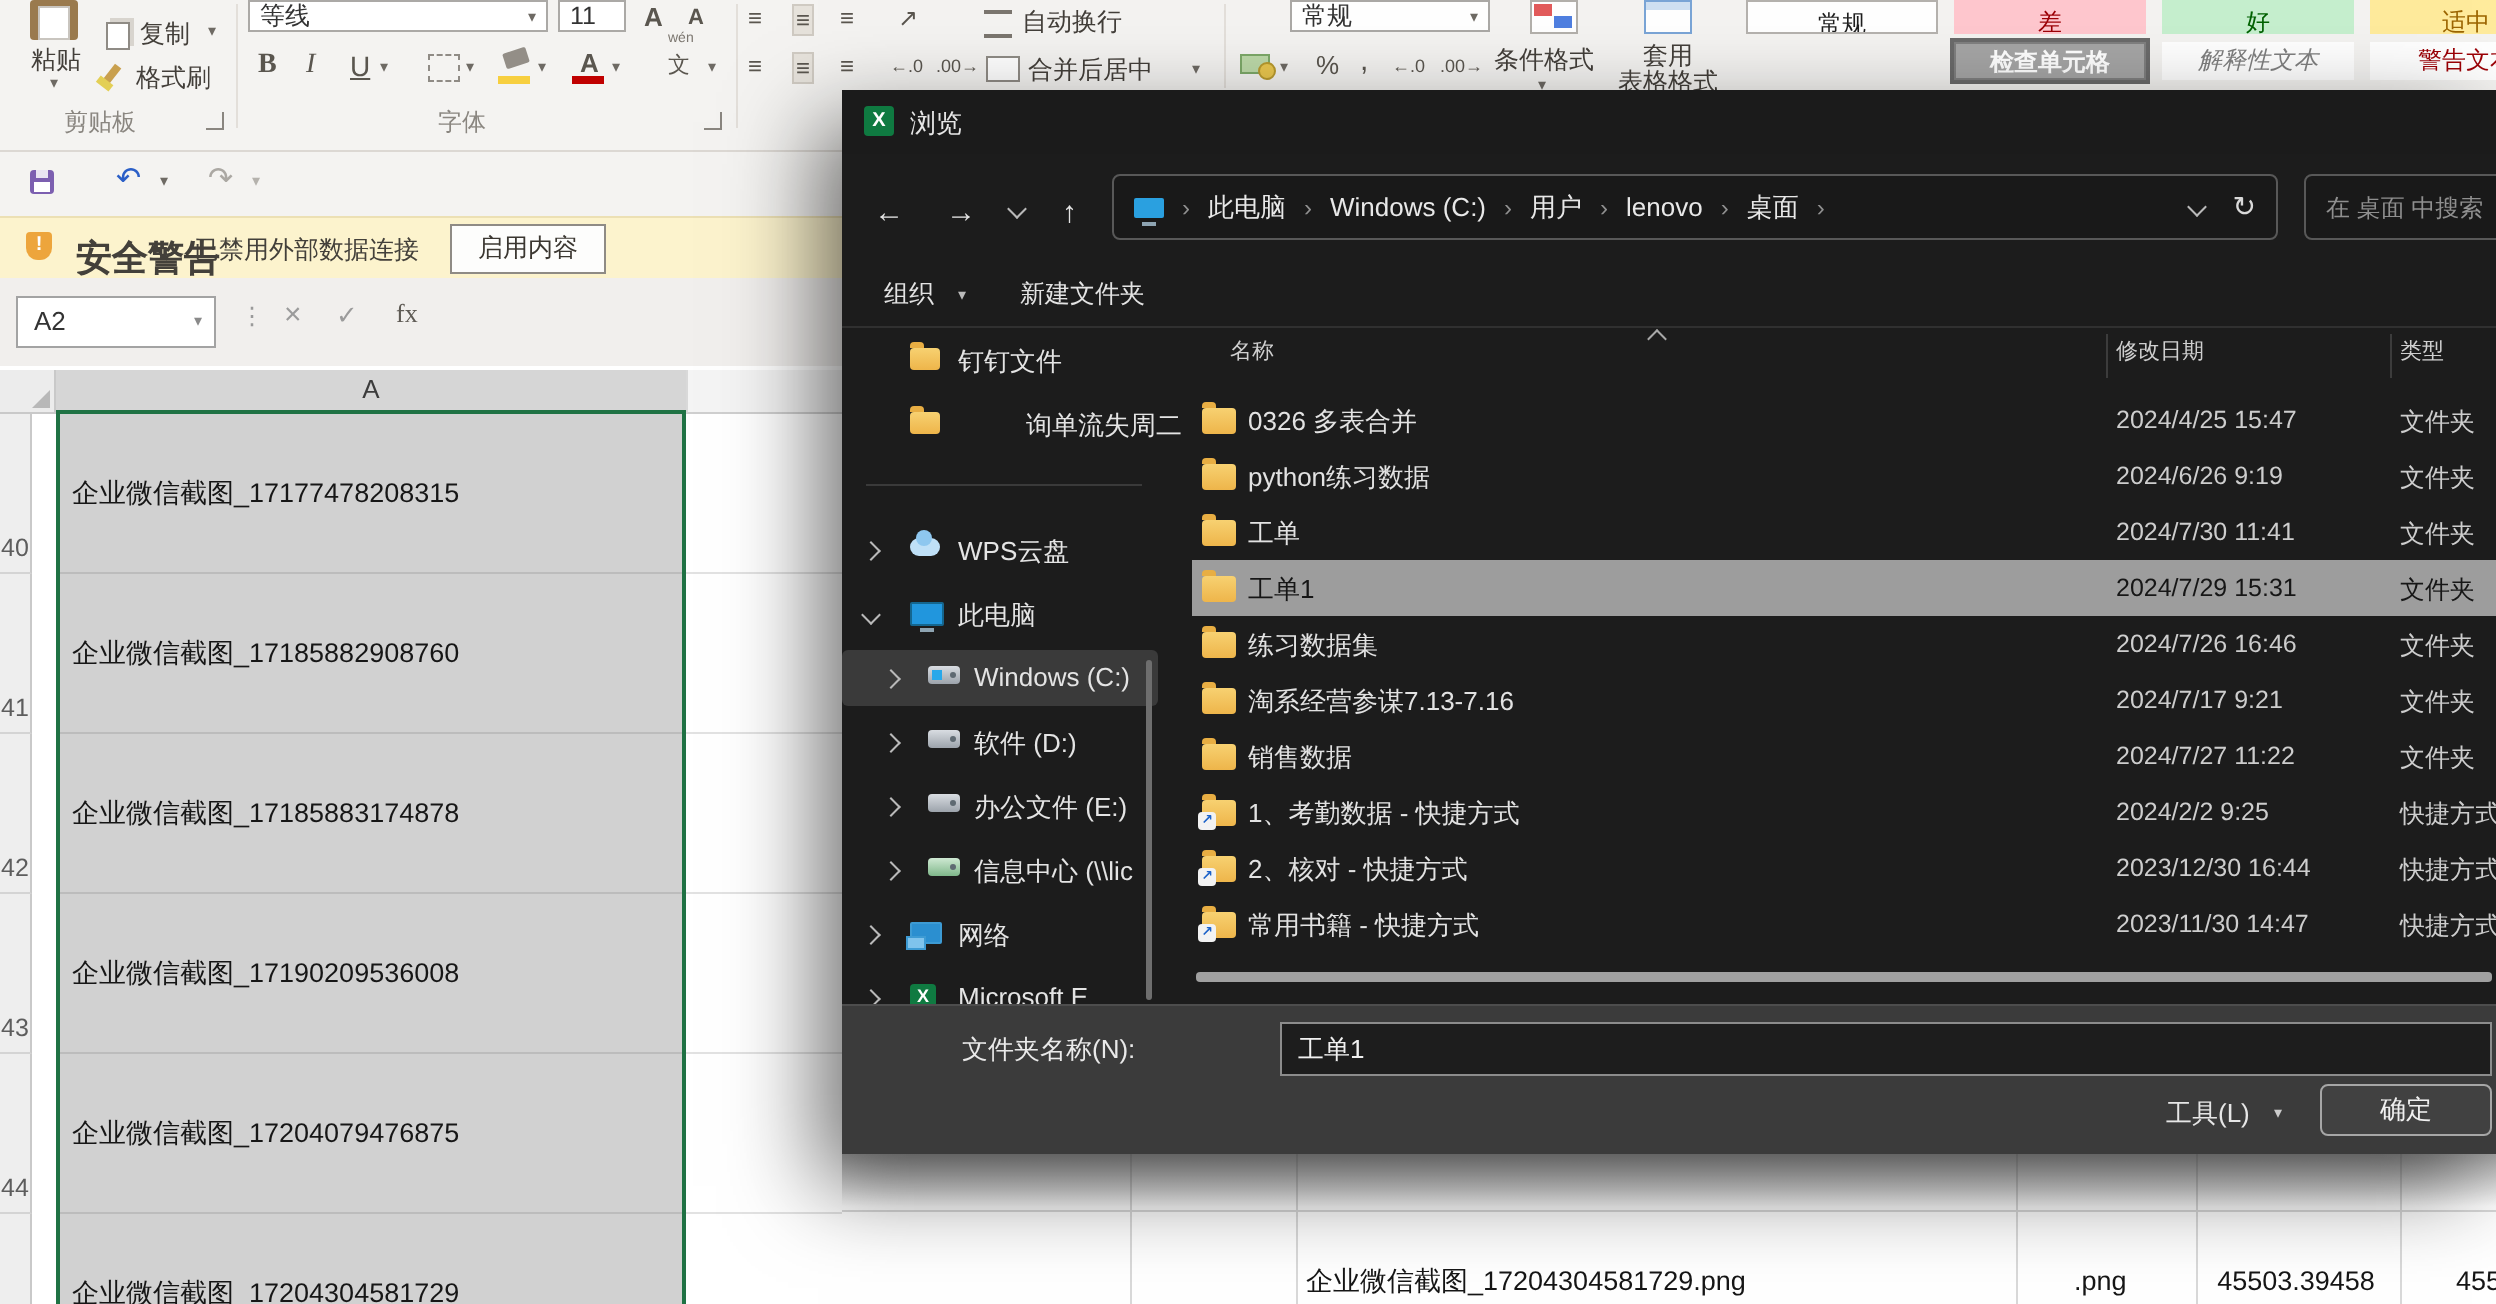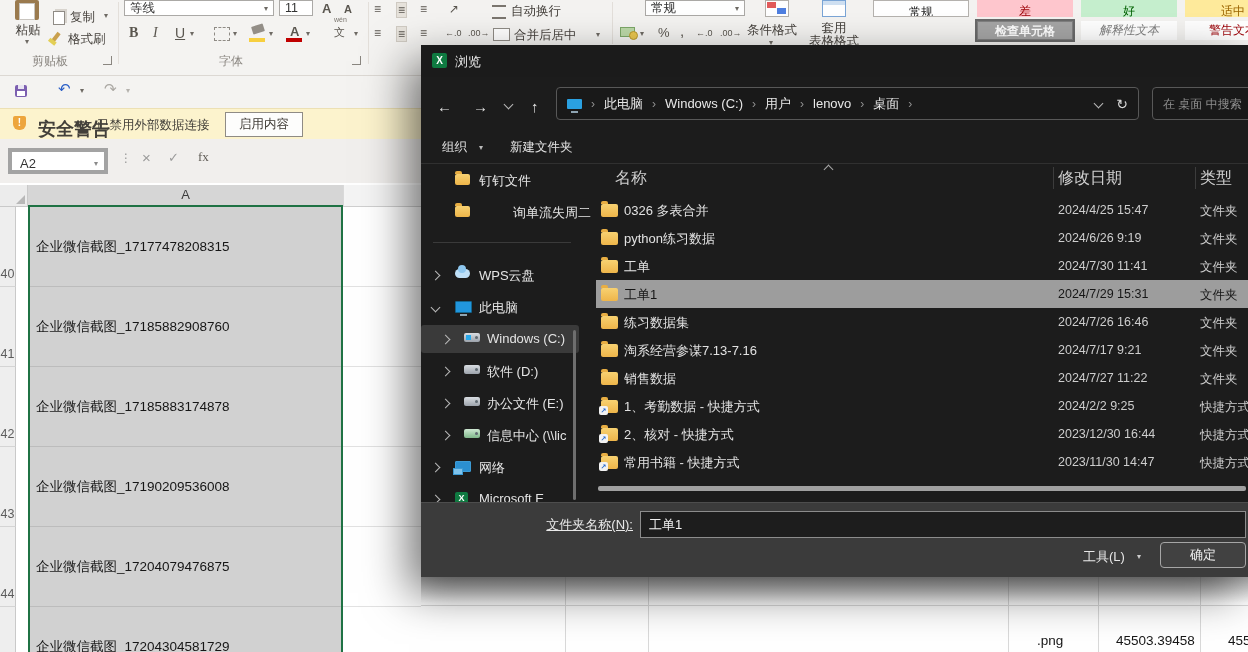--- a/index.html
+++ b/index.html
@@ -46,21 +46,21 @@
   
   .qat{position:absolute;left:0;top:76px;width:421px;height:32px;background:#f4f3f1;}
   .ic-save{position:absolute;width:12px;height:12px;background:#7c5fb0;border-radius:2px;}
   .ic-save::before{content:"";position:absolute;left:3px;top:0;width:6px;height:4px;background:#e9e5f2;}
   .ic-save::after{content:"";position:absolute;left:2px;bottom:1px;width:8px;height:5px;background:#fff;}
   .warn{position:absolute;left:0;top:108px;width:421px;height:30px;background:#fcf3cd;border-top:1px solid #ece0b4;border-bottom:1px solid #e6dab0;}
   .ic-shield{position:absolute;width:13px;height:14px;background:#eda53c;border-radius:2px 2px 6px 6px;color:#fff;font-weight:bold;font-size:10px;text-align:center;line-height:14px;}
   .warn-btn{position:absolute;left:225px;top:3px;width:76px;height:23px;background:#fdfdfc;border:1px solid #8f8b85;
             font-size:12.5px;color:#3b3731;text-align:center;line-height:23px;}
   .fbar{position:absolute;left:0;top:139px;width:421px;height:44px;background:#f1efed;border-bottom:1px solid #d5d2cf;}
-  .namebox{position:absolute;left:8px;top:9px;width:100px;height:26px;background:#fff;border:4px solid #a3a3a3;box-sizing:border-box;
+  .namebox{position:absolute;left:8px;top:9px;width:100px;height:26px;background:#fff;border:1px solid #a3a3a3;box-sizing:border-box;
            font-size:13px;color:#333;line-height:24px;padding-left:8px;}
   .fxfield{position:absolute;left:240px;top:5px;width:181px;height:35px;background:#fff;font-size:13px;color:#1f1f1f;line-height:35px;padding-left:17px;}
 
   
   .sheet{position:absolute;left:0;top:183px;width:421px;height:469px;background:#fff;}
   .corner{position:absolute;left:0;top:2px;width:28px;height:22px;background:#ececec;border-right:1px solid #c9c9c9;border-bottom:1px solid #c9c9c9;box-sizing:border-box;}
   .corner .tri{position:absolute;right:2px;bottom:2px;width:0;height:0;border-left:9px solid transparent;border-bottom:9px solid #b8b8b8;}
   .hdrA{position:absolute;left:28px;top:2px;width:315px;height:22px;background:#d6d6d6;border-bottom:2px solid #1f7244;box-sizing:border-box;
         text-align:center;font-size:13px;color:#3c3c3c;line-height:20px;}
   .hdrB{position:absolute;left:343px;top:2px;width:78px;height:22px;background:#f4f4f4;border-bottom:1px solid #cfcfcf;border-left:1px solid #d9d9d9;box-sizing:border-box;}
@@ -122,33 +122,33 @@
   .ic-computer::after{content:"";position:absolute;left:4px;bottom:-4px;width:7px;height:2px;background:#8ea4b2;}
   .ic-drive{width:16px;height:9px;background:linear-gradient(#d9dde2,#9ca3ab);border-radius:2px;position:relative;display:inline-block;}
   .ic-drive::after{content:"";position:absolute;right:2px;top:3px;width:3px;height:3px;border-radius:50%;background:#5f6a72;}
   .ic-drive.win::before{content:"";position:absolute;left:2px;top:2px;width:5px;height:5px;background:#28a8ea;}
   .ic-drive.net{background:linear-gradient(#cfe9d3,#7fb78a);}
   .ic-network{width:14px;height:9px;background:#2b8fd0;border:1px solid #3d9bd4;border-radius:1px;position:relative;display:inline-block;}
   .ic-network::after{content:"";position:absolute;left:-3px;bottom:-4px;width:8px;height:5px;background:#7fc3ec;border:1px solid #3d9bd4;}
   .side-item .ic-folder,.side-item .ic-cloud,.side-item .ic-computer,.side-item .ic-drive,.side-item .ic-network,.side-item .ic-excel{position:absolute;top:8px;}
   .side-item .ic-excel{top:7px;}
 
-  .list-hdr{position:absolute;font-size:16px;color:#cfcfcf;top:5px;font-family:Liberation Serif, serif;}
+  .list-hdr{position:absolute;font-size:11px;color:#cfcfcf;top:5px;font-family:Liberation Serif, serif;}
   .col-sep{position:absolute;top:4px;width:1px;height:22px;background:#3c3c3c;}
   .file-row{position:absolute;left:175px;width:652px;height:28px;}
   .file-row.sel{background:#9d9d9d;}
   .file-row .ic-folder{position:absolute;left:5px;top:8px;}
   .f-name{position:absolute;left:28px;top:6px;font-size:13px;color:#e2e2e2;white-space:nowrap;}
   .f-date{position:absolute;left:462px;top:7px;font-size:12.5px;color:#cdcdcd;white-space:nowrap;}
   .f-type{position:absolute;left:604px;top:7px;font-size:12.5px;color:#cdcdcd;white-space:nowrap;}
   .file-row.sel .f-name,.file-row.sel .f-date,.file-row.sel .f-type{color:#161616;}
   .hscroll{position:absolute;left:177px;top:323px;width:648px;height:5px;background:#a0a0a0;border-radius:2px;}
 
   .dlg-footer{position:absolute;left:0;top:457px;width:827px;height:75px;background:#3b3b3b;border-top:1px solid #4d4d4d;}
-  .fn-label{position:absolute;left:60px;top:8px;width:152px;text-align:right;font-size:13px;color:#e9e9e9;line-height:27px;text-decoration:underline;}
+  .fn-label{position:absolute;left:60px;top:8px;width:152px;font-size:13px;color:#e9e9e9;line-height:27px;}
   .fn-input{position:absolute;left:219px;top:8px;width:606px;height:27px;background:#1d1d1d;border:1px solid #8c8c8c;box-sizing:border-box;
             color:#f0f0f0;font-size:13px;padding:0 8px;font-family:inherit;outline:none;}
   .tools{position:absolute;left:662px;top:45px;font-size:13px;color:#e6e6e6;}
   .ok-btn{position:absolute;left:739px;top:39px;width:86px;height:26px;background:#414141;border:1px solid #a6a6a6;border-radius:4px;
           color:#f0f0f0;font-size:13px;text-align:center;line-height:24px;box-sizing:border-box;}
 </style>
 </head>
 <body>
 
 <div class="stage">
@@ -300,22 +300,23 @@
       </div>
   </div>
 
   <div class="strip">
     <div class="vline" style="left:144px;"></div>
     <div class="vline" style="left:227px;"></div>
     <div class="vline" style="left:587px;"></div>
     <div class="vline" style="left:677px;"></div>
     <div class="vline" style="left:779px;"></div>
     <div class="hline"></div>
+    <div class="cellt" style="left:232px;">企业微信截图_17204304581729.png</div>
     <div class="cellt" style="left:616px;width:60px;">.png</div>
-    <div class="cellt" style="left:695px;width:94px;text-align:left;">45503.39458</div>
+    <div class="cellt" style="left:680px;width:94px;text-align:center;">45503.39458</div>
     <div class="cellt" style="left:807px;">45502</div>
     <div class="shadow"></div>
   </div>
 
   <div class="dialog">
     <div class="dlg-title">
       <span class="ic-excel" style="left:11px;top:8px;width:15px;height:15px;font-size:10px;line-height:15px;">X</span>
       <div class="abs" style="left:34px;top:8px;font-size:13px;color:#e6e6e6;">浏览</div>
     </div>
 

